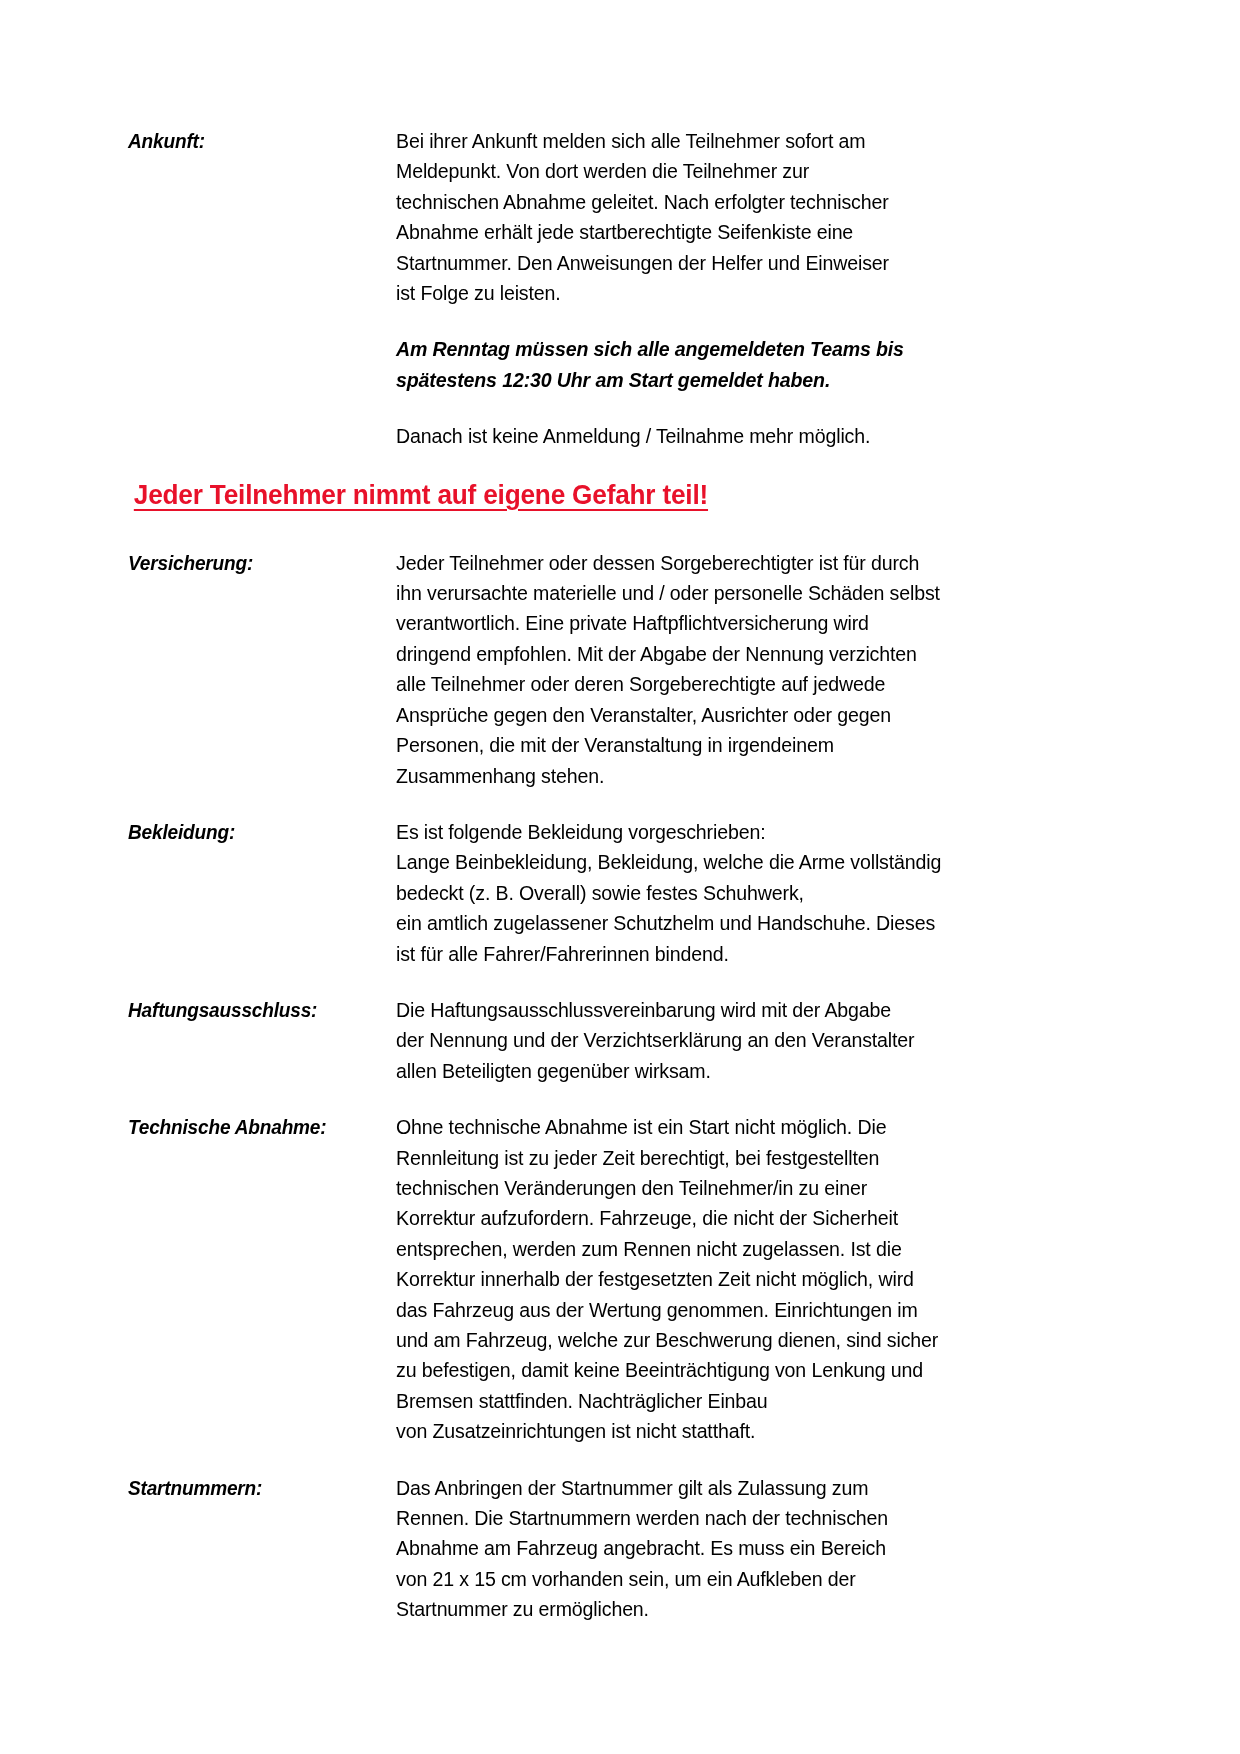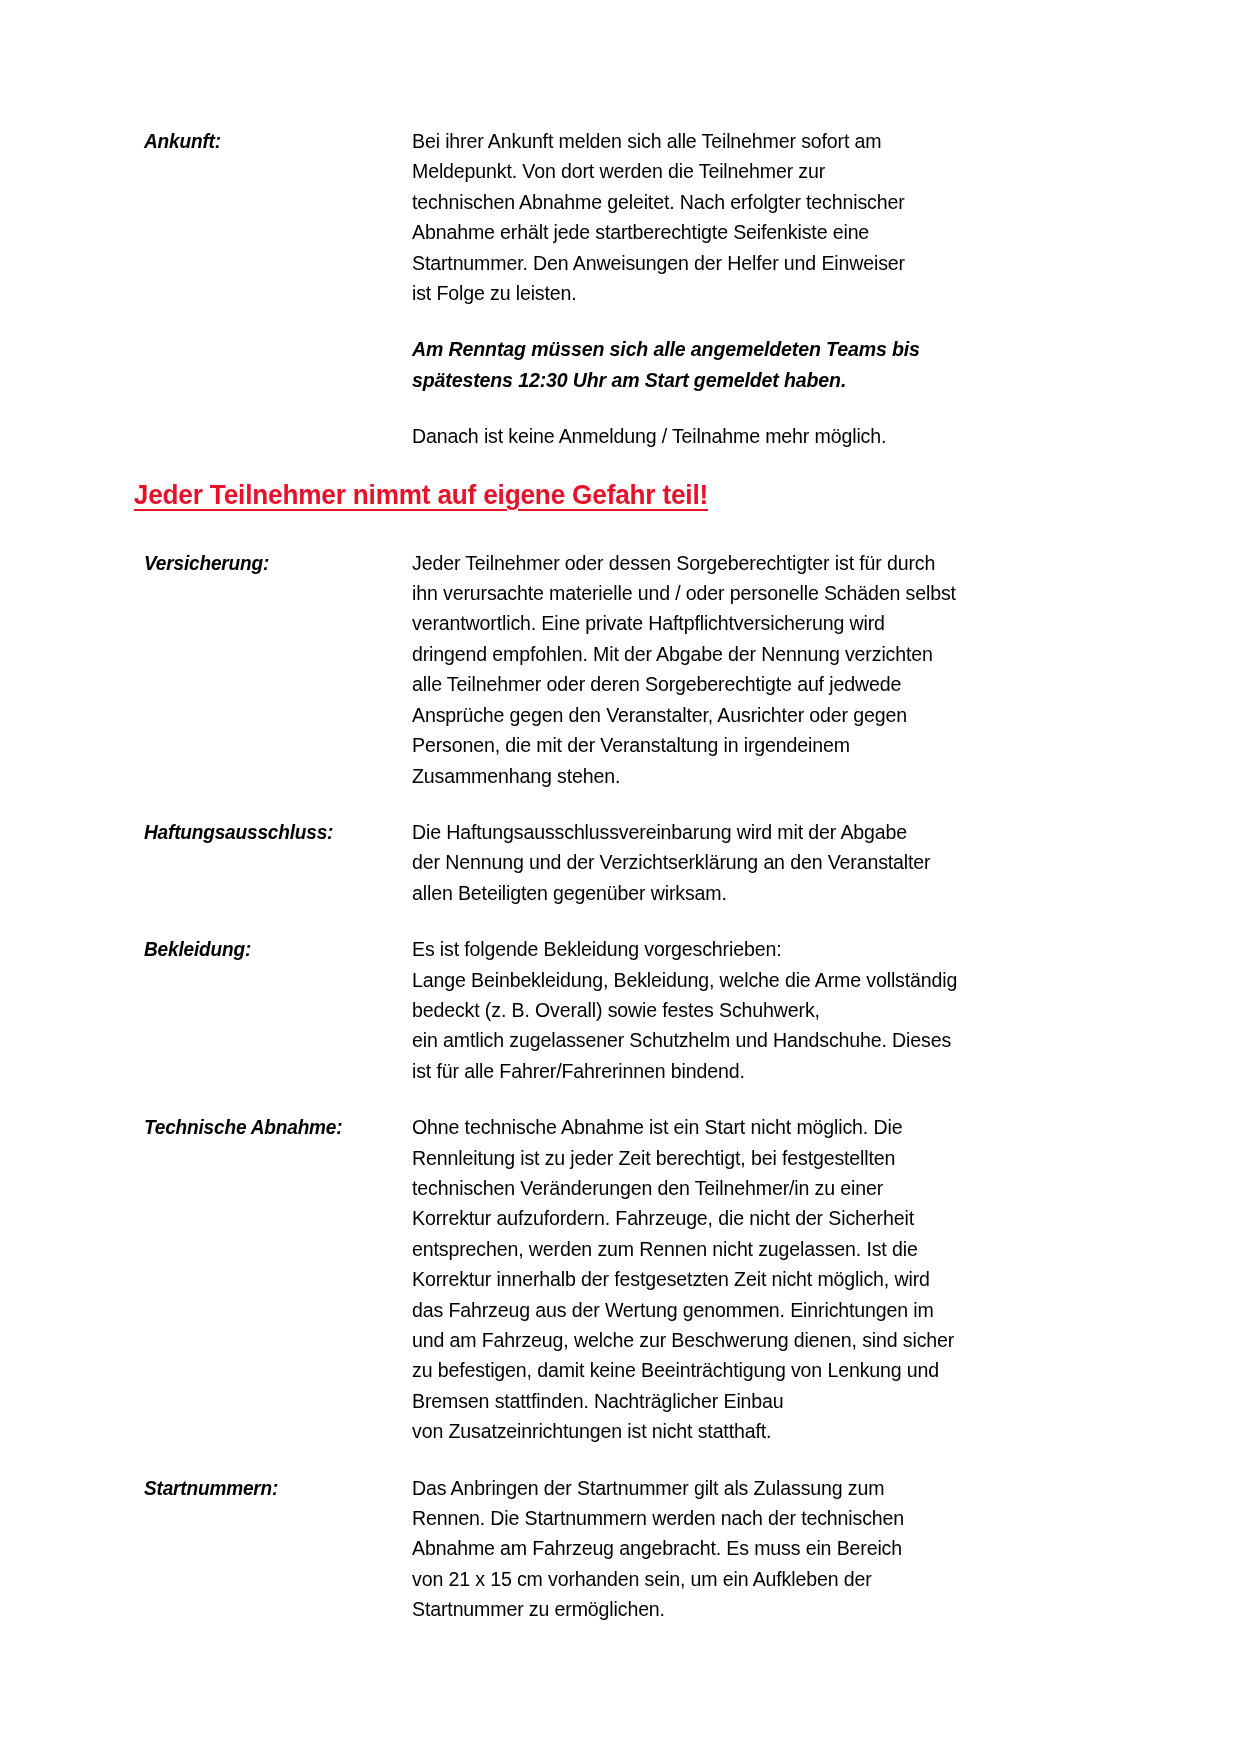--- a/index.html
+++ b/index.html
@@ -35,21 +35,20 @@
     align-items: flex-start;
     margin-bottom: 26px;
   }
   .row:last-child { margin-bottom: 0; }
 
   .label-col {
     width: 268px;
     flex: 0 0 268px;
     padding-right: 11px;
     box-sizing: border-box;
-    margin-left: 16px;
   }
   .body-col {
     flex: 1 1 auto;
     min-width: 0;
   }
 
   .label {
     font-weight: bold;
     font-style: italic;
     font-size: 20.5px;
@@ -156,42 +155,42 @@
           <span class="line">alle Teilnehmer oder deren Sorgeberechtigte auf jedwede</span>
           <span class="line">Ansprüche gegen den Veranstalter, Ausrichter oder gegen</span>
           <span class="line">Personen, die mit der Veranstaltung in irgendeinem</span>
           <span class="line">Zusammenhang stehen.</span>
         </div>
       </div>
     </div>
 
     <div class="row">
       <div class="label-col">
-        <div class="label">Haftungsausschluss:</div>
-      </div>
-      <div class="body-col">
-        <div class="para">
-          <span class="line">Die Haftungsausschlussvereinbarung wird mit der Abgabe</span>
-          <span class="line">der Nennung und der Verzichtserklärung an den Veranstalter</span>
-          <span class="line">allen Beteiligten gegenüber wirksam.</span>
-        </div>
-      </div>
-    </div>
-
-    <div class="row">
-      <div class="label-col">
         <div class="label">Bekleidung:</div>
       </div>
       <div class="body-col">
         <div class="para">
           <span class="line">Es ist folgende Bekleidung vorgeschrieben:</span>
           <span class="line">Lange Beinbekleidung, Bekleidung, welche die Arme vollständig</span>
           <span class="line">bedeckt (z. B. Overall) sowie festes Schuhwerk,</span>
           <span class="line">ein amtlich zugelassener Schutzhelm und Handschuhe. Dieses</span>
           <span class="line">ist für alle Fahrer/Fahrerinnen bindend.</span>
+        </div>
+      </div>
+    </div>
+
+    <div class="row">
+      <div class="label-col">
+        <div class="label">Haftungsausschluss:</div>
+      </div>
+      <div class="body-col">
+        <div class="para">
+          <span class="line">Die Haftungsausschlussvereinbarung wird mit der Abgabe</span>
+          <span class="line">der Nennung und der Verzichtserklärung an den Veranstalter</span>
+          <span class="line">allen Beteiligten gegenüber wirksam.</span>
         </div>
       </div>
     </div>
 
     <div class="row">
       <div class="label-col">
         <div class="label">Technische Abnahme:</div>
       </div>
       <div class="body-col">
         <div class="para">

